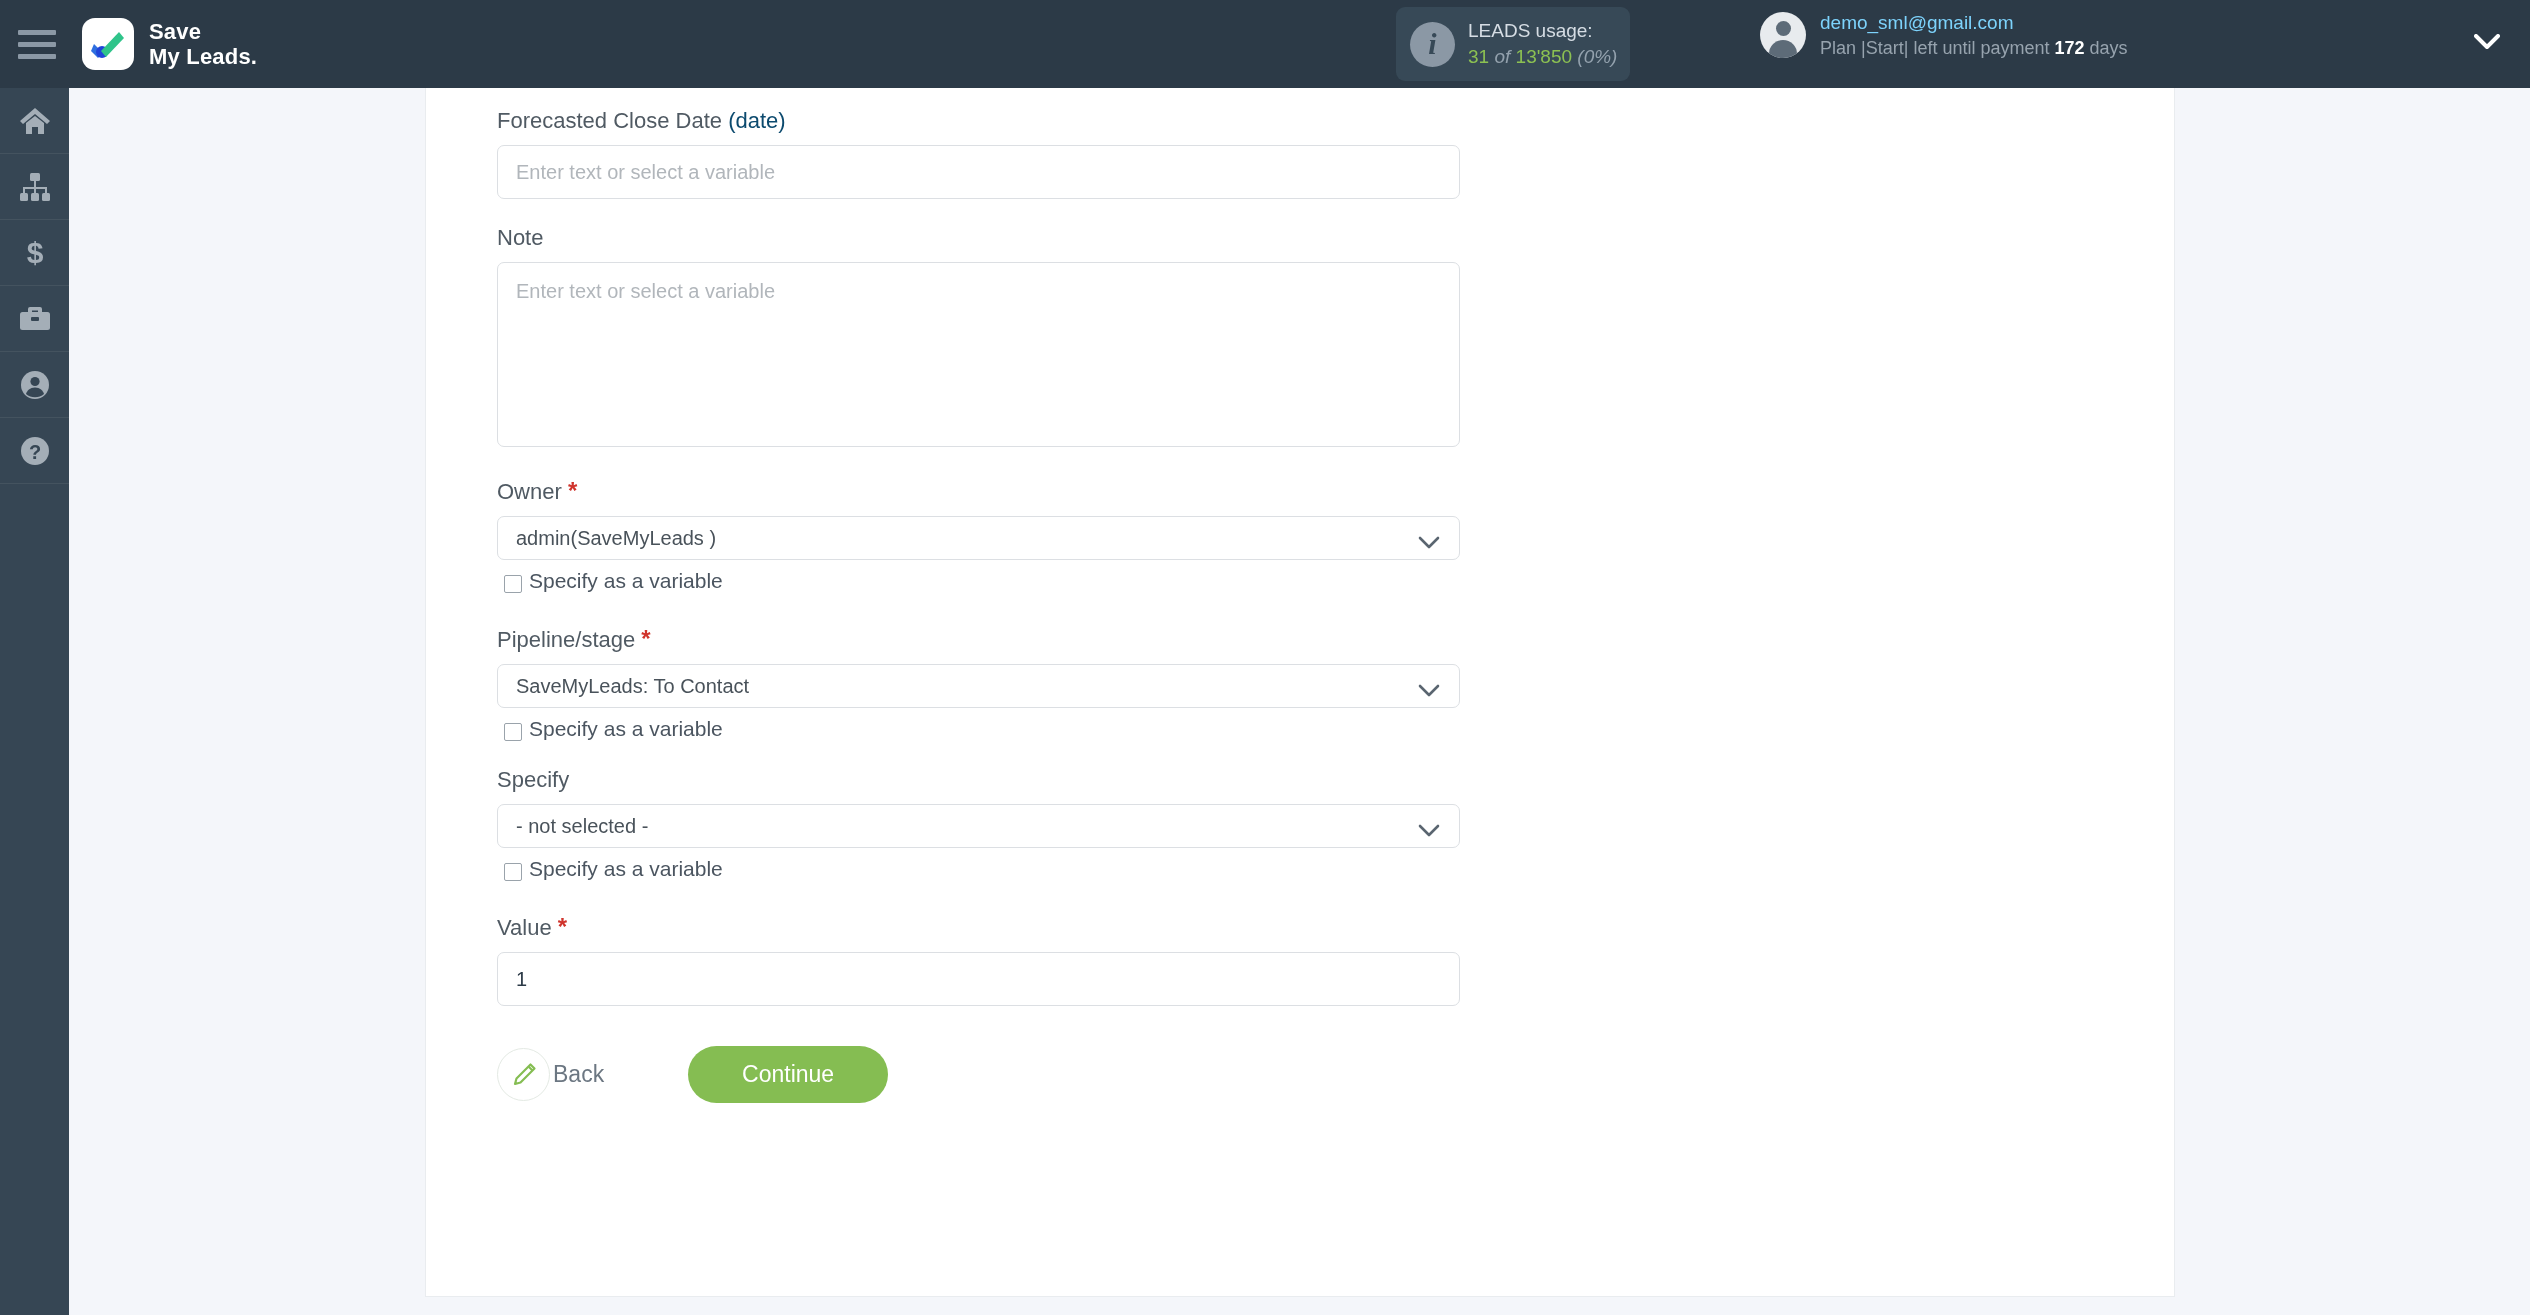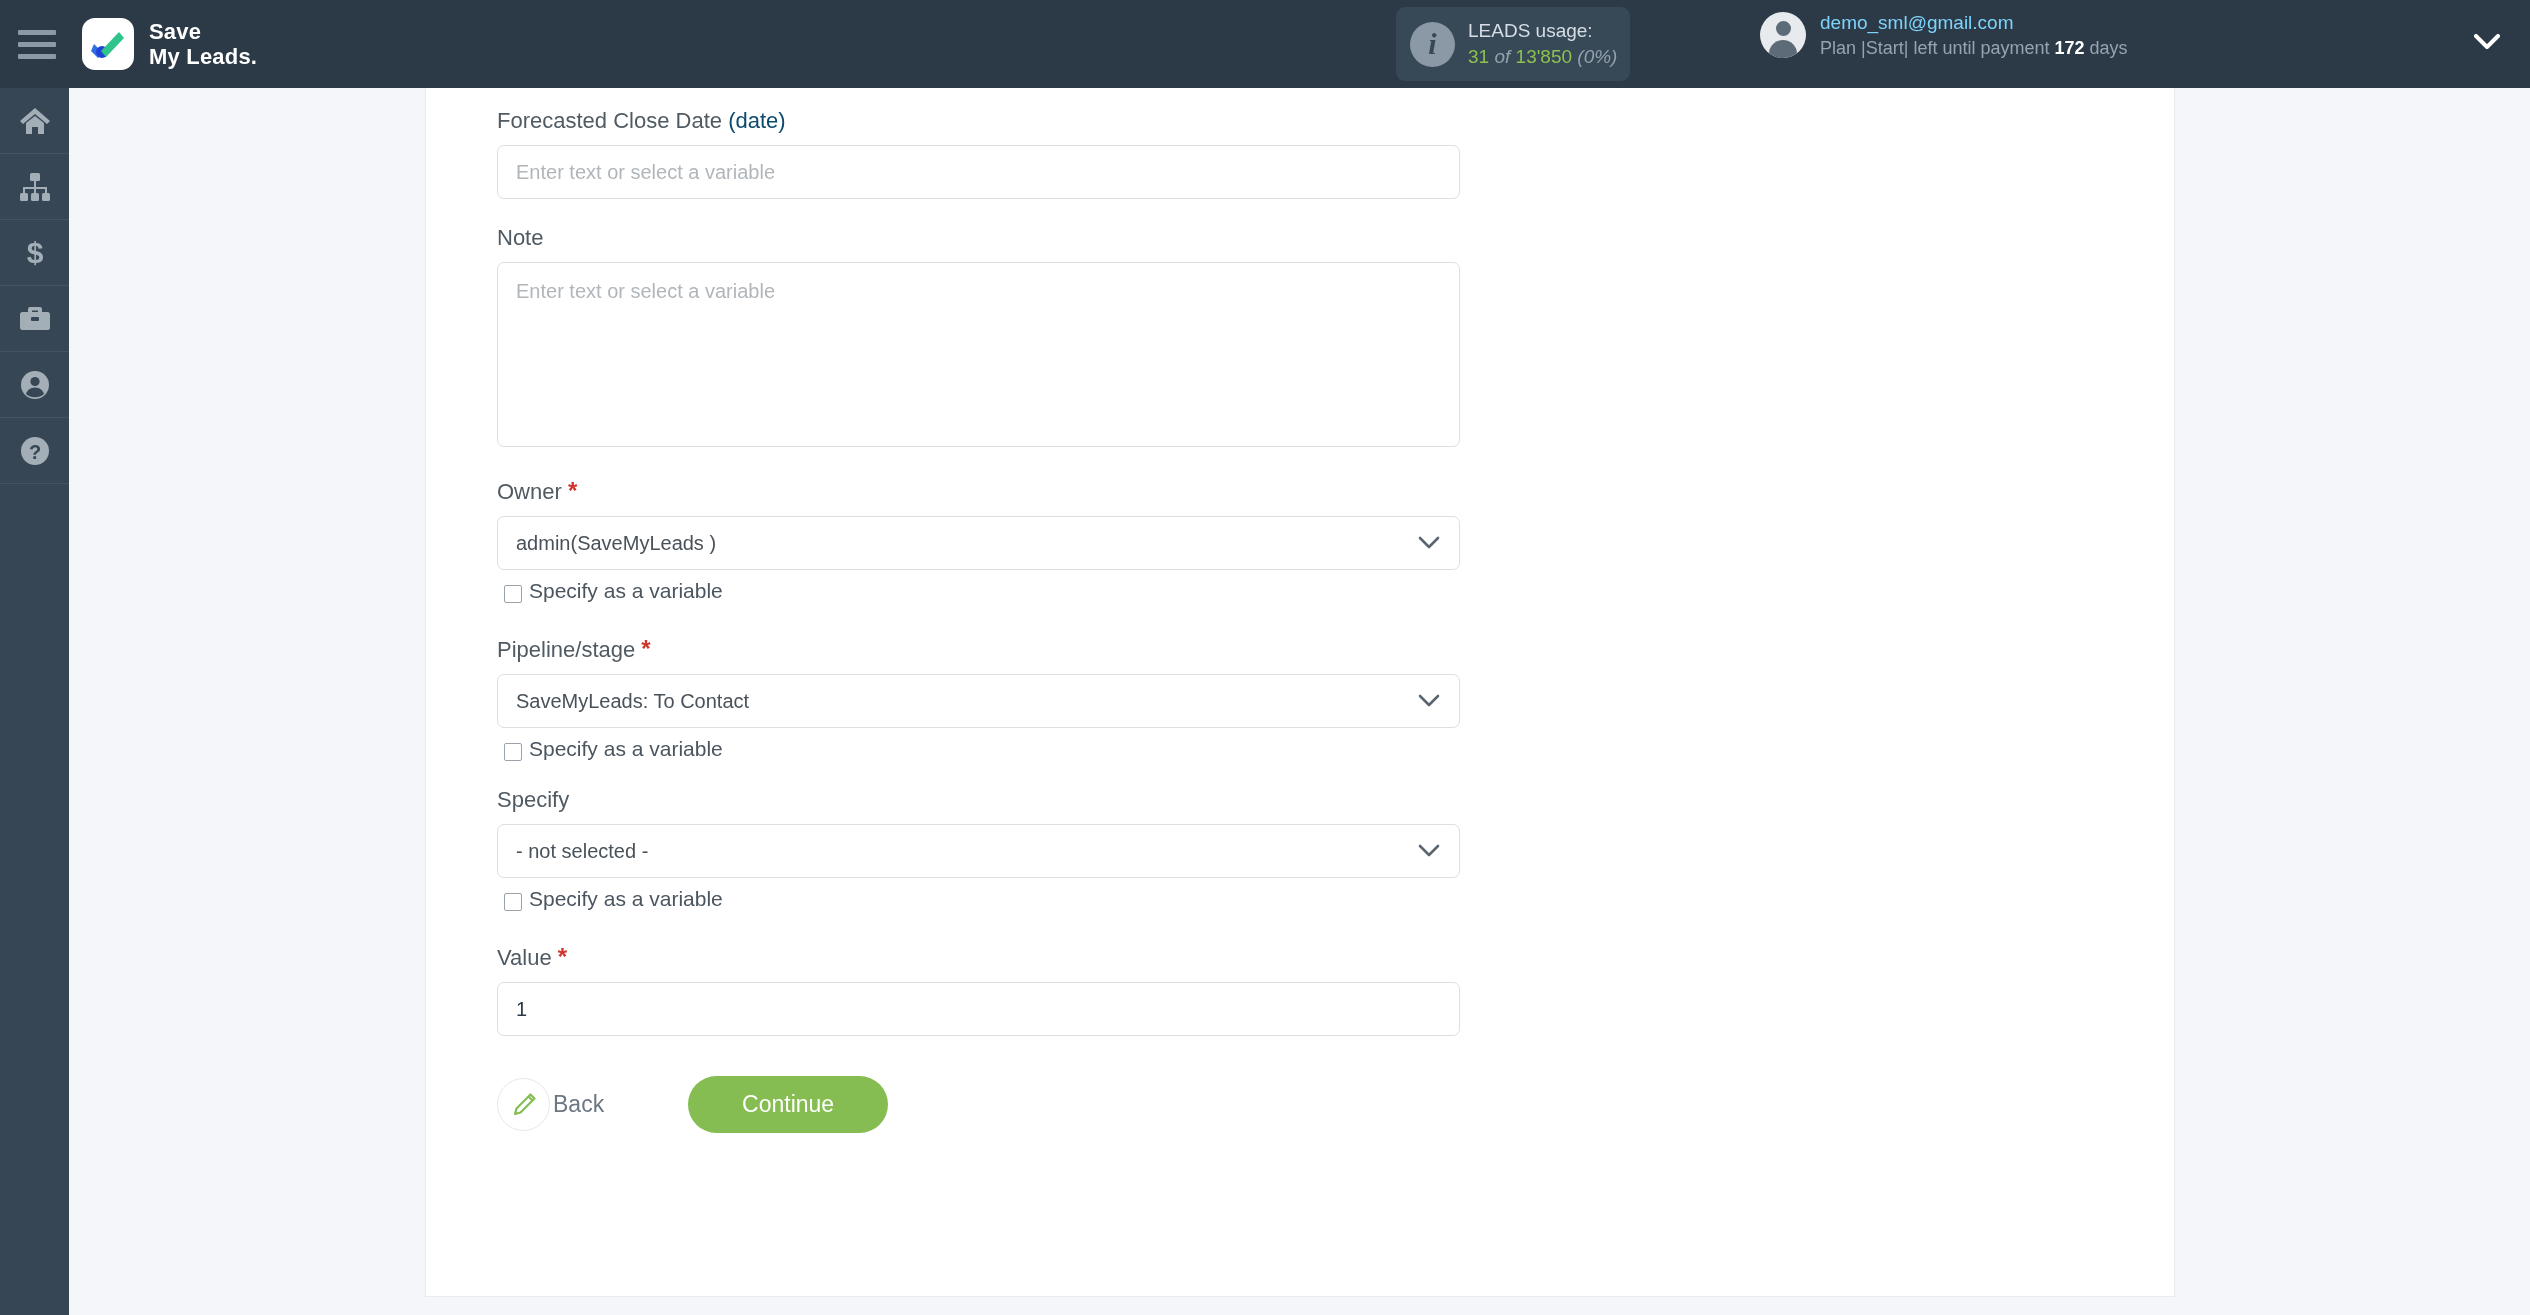--- a/index.html
+++ b/index.html
@@ -172,21 +172,21 @@
   .textarea {
     height: 185px;
     padding: 14px 18px;
     resize: none;
     line-height: 1.4;
   }
   .textarea::placeholder { color: #b1b6bb; }
 
   .selectwrap { position: relative; width: 963px; }
   .selectbox {
-    height: 54px;
+    height: 44px;
     padding: 0 66px 0 18px;
     display: flex; align-items: center;
     color: #49525a;
     cursor: pointer;
   }
   .sel-caret {
     position: absolute;
     right: 20px; top: 20px;
     pointer-events: none;
   }

